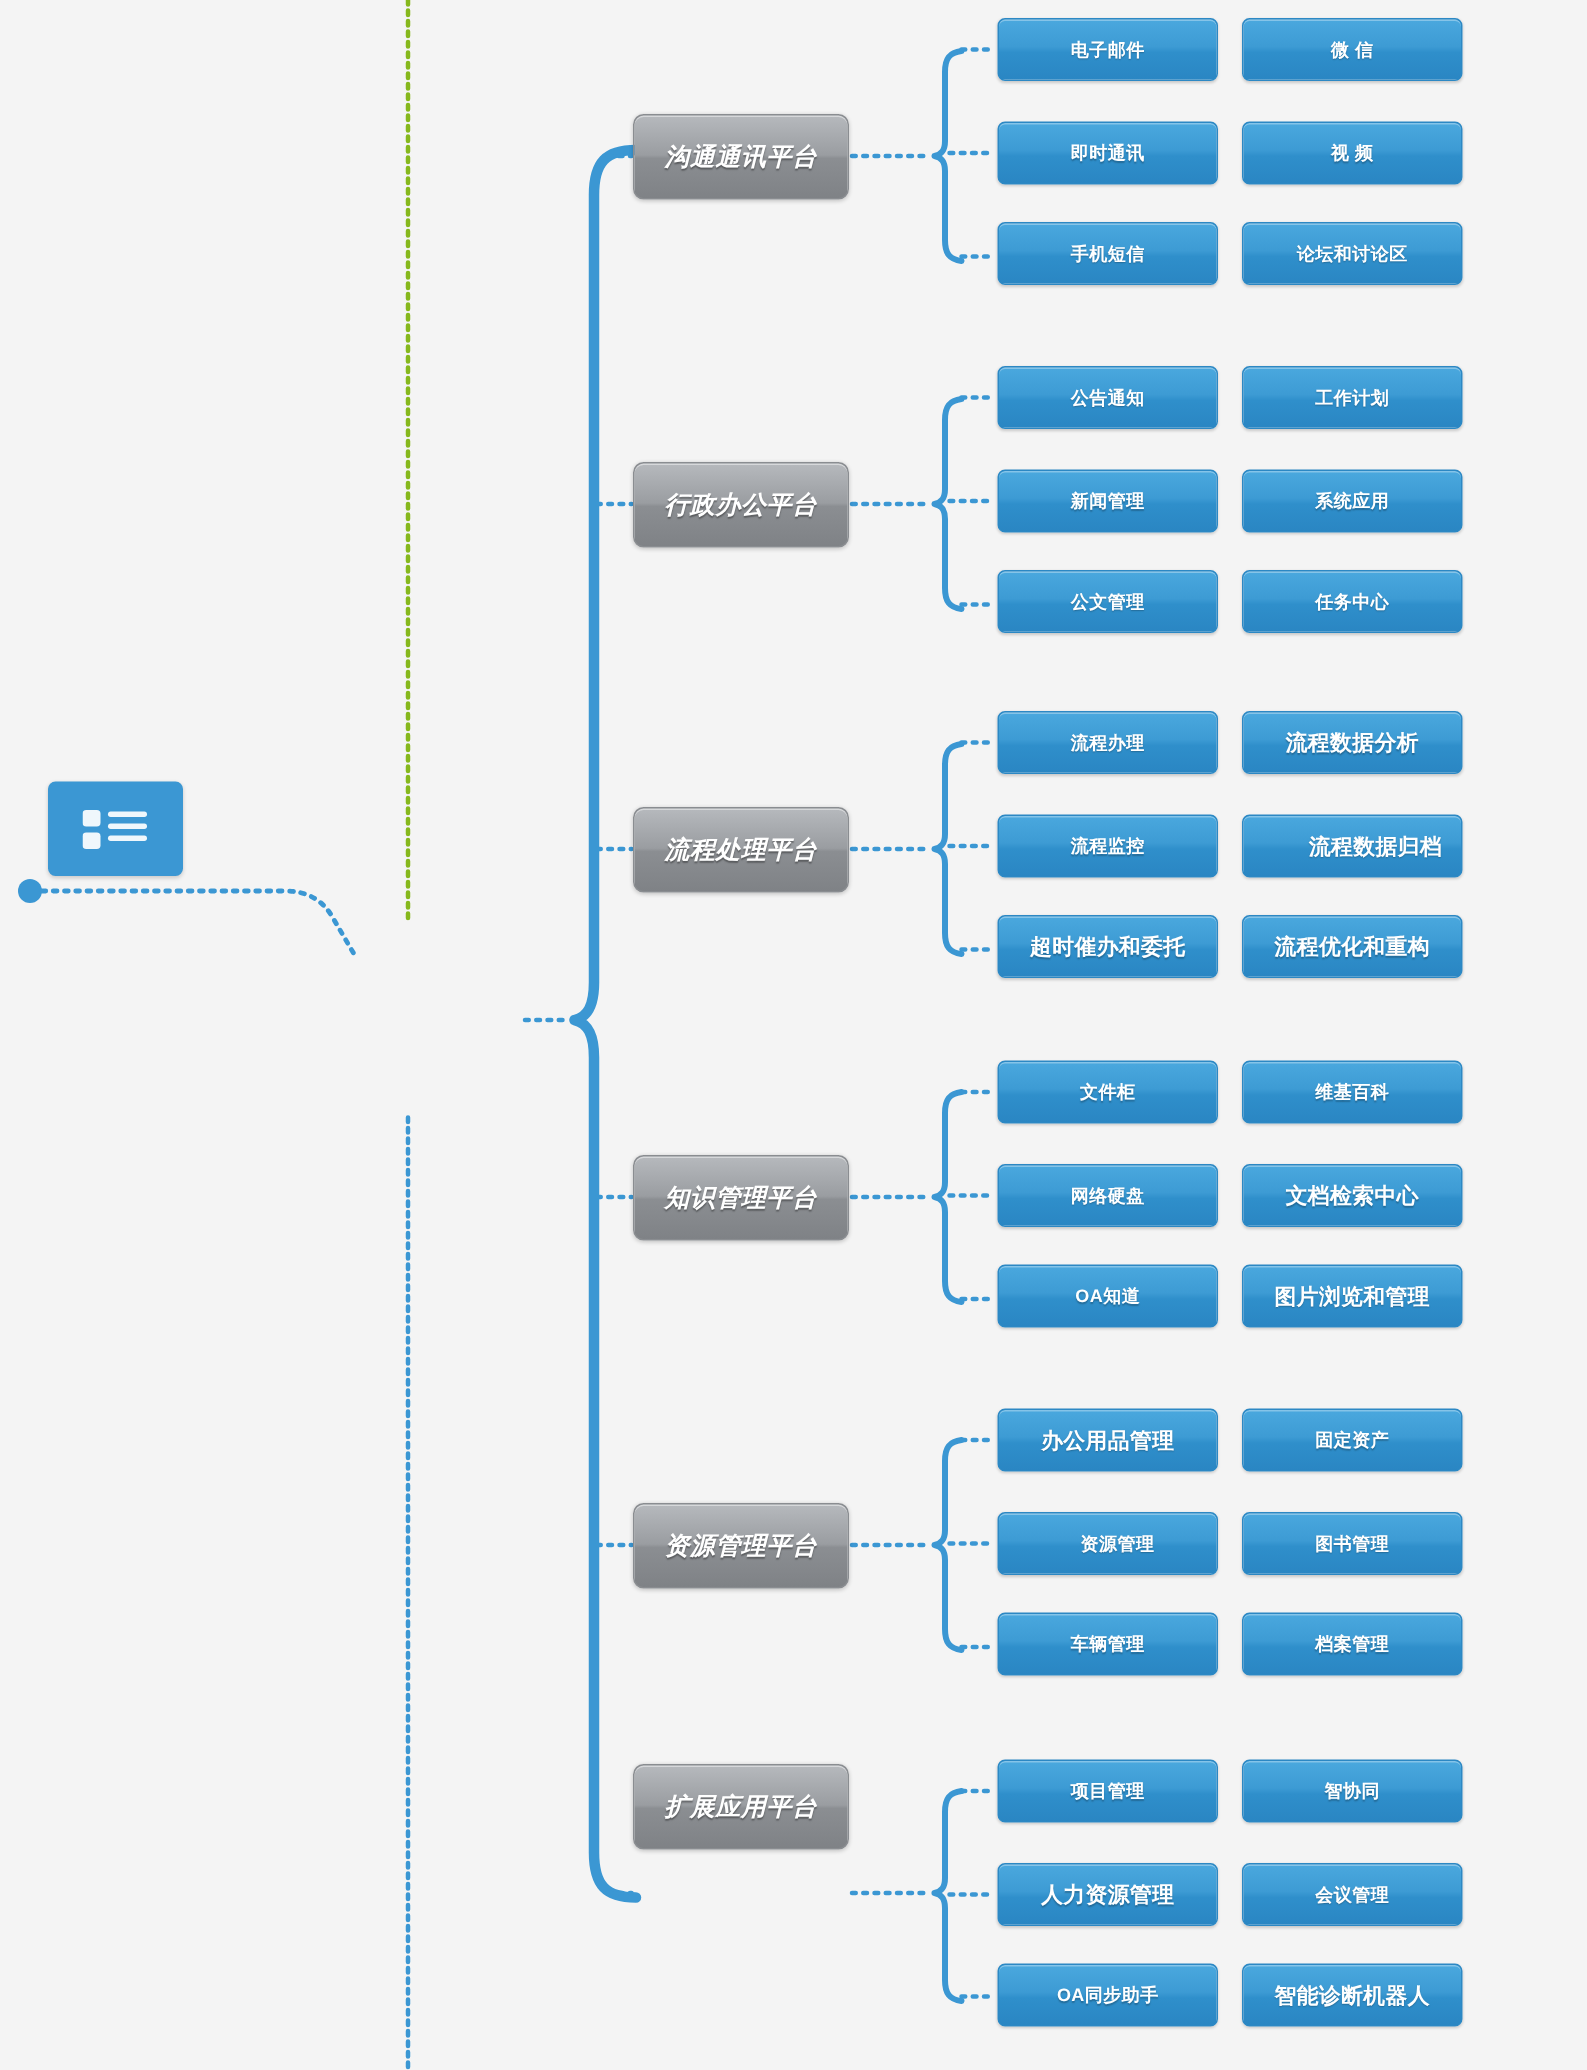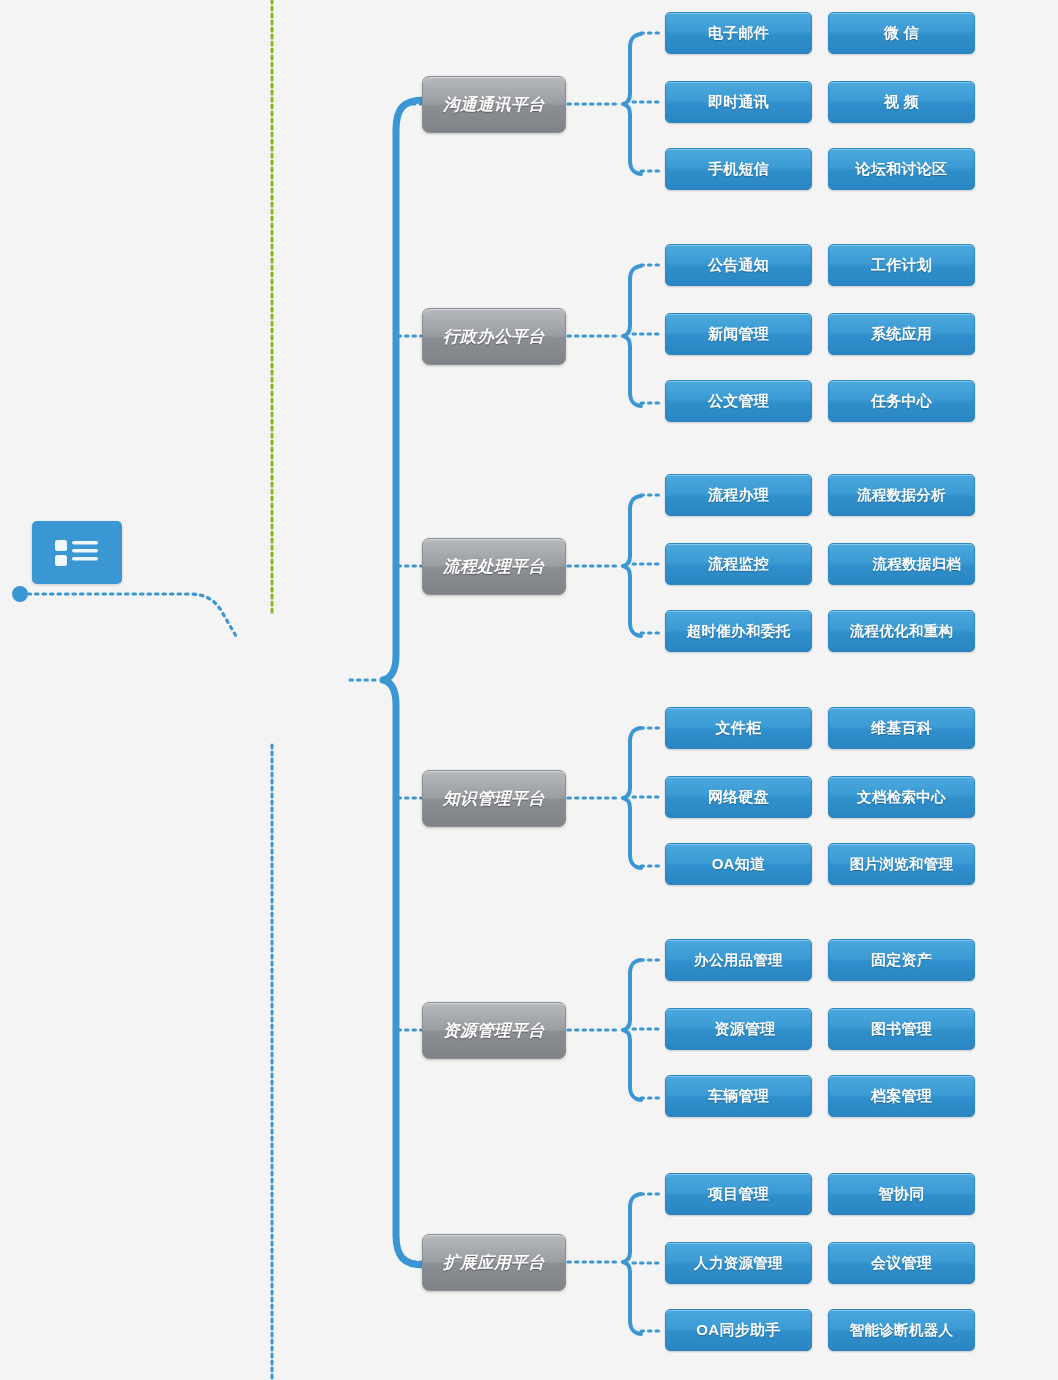--- a/index.html
+++ b/index.html
@@ -55,21 +55,21 @@
 
   
   .leaf-box {
     position: absolute;
     width: 147px; height: 42px;
     border-radius: 5px;
     background: linear-gradient(180deg, #4aa8de 0%, #3d9bd4 45%, #2f8fcb 55%, #2a86c3 100%);
     border: 1px solid #2c88c4;
     box-shadow: 0 1px 2px rgba(0,0,0,.18), inset 0 1px 0 rgba(255,255,255,.33);
     display: flex; align-items: center; justify-content: center;
-    color: #ffffff; font-weight: bold; font-size: 15px;
+    color: #ffffff; font-weight: bold; font-size: 12px;
     letter-spacing: .3px;
     text-shadow: 0 1px 1px rgba(0,0,0,.25);
     white-space: nowrap;
   }
   .leaf-box.small { font-size: 14.5px; }
 </style>
 </head>
 <body>
 
 <div id="root">
@@ -228,21 +228,21 @@
   <div class="leaf-box small" style="left:828px; top:843px;">图片浏览和管理</div>
 
   <div class="cat-box" style="left:422px; top:1002px;">资源管理平台</div>
   <div class="leaf-box small" style="left:665px; top:939px;">办公用品管理</div>
   <div class="leaf-box" style="left:665px; top:1008px;padding-left:13px;">资源管理</div>
   <div class="leaf-box" style="left:665px; top:1075px;">车辆管理</div>
   <div class="leaf-box" style="left:828px; top:939px;">固定资产</div>
   <div class="leaf-box" style="left:828px; top:1008px;">图书管理</div>
   <div class="leaf-box" style="left:828px; top:1075px;">档案管理</div>
 
-  <div class="cat-box" style="left:422px; top:1234px;">扩展应用平台</div>
+  <div class="cat-box" style="left:422px; top:1176px;">扩展应用平台</div>
   <div class="leaf-box" style="left:665px; top:1173px;">项目管理</div>
   <div class="leaf-box small" style="left:665px; top:1242px;">人力资源管理</div>
   <div class="leaf-box" style="left:665px; top:1309px;">OA同步助手</div>
   <div class="leaf-box" style="left:828px; top:1173px;">智协同</div>
   <div class="leaf-box" style="left:828px; top:1242px;">会议管理</div>
   <div class="leaf-box small" style="left:828px; top:1309px;">智能诊断机器人</div>
 
 </div>
 
 </body></html>

